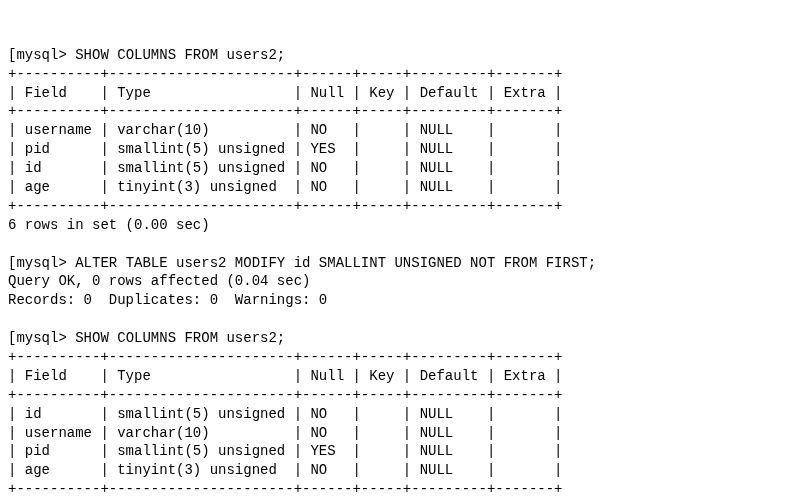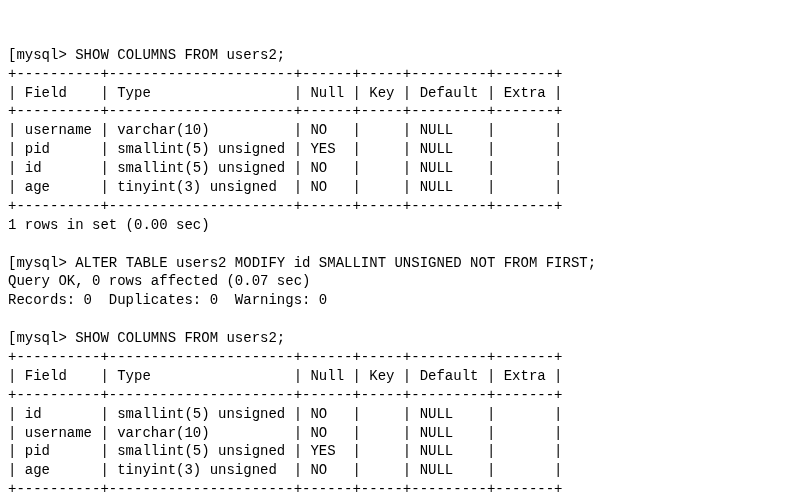--- a/index.html
+++ b/index.html
@@ -18,24 +18,24 @@
 
 <div><span>[mysql&gt; </span><span>SHOW COLUMNS FROM users2;</span>
 <span>+----------+----------------------+------+-----+---------+-------+</span>
 <span>| Field    | Type                 | Null | Key | Default | Extra |</span>
 <span>+----------+----------------------+------+-----+---------+-------+</span>
 <span>| username | varchar(10)          | NO   |     | NULL    |       |</span>
 <span>| pid      | smallint(5) unsigned | YES  |     | NULL    |       |</span>
 <span>| id       | smallint(5) unsigned | NO   |     | NULL    |       |</span>
 <span>| age      | tinyint(3) unsigned  | NO   |     | NULL    |       |</span>
 <span>+----------+----------------------+------+-----+---------+-------+</span>
-<span>1 rows in set (0.00 sec)</span>
+<span>6 rows in set (0.00 sec)</span>
 
 <span>[mysql&gt; </span><span>ALTER TABLE users2 MODIFY id SMALLINT UNSIGNED NOT FROM FIRST;</span>
-<span>Query OK, 0 rows affected (0.07 sec)</span>
+<span>Query OK, 0 rows affected (0.04 sec)</span>
 <span>Records: 0  Duplicates: 0  Warnings: 0</span>
 
 <span>[mysql&gt; </span><span>SHOW COLUMNS FROM users2;</span>
 <span>+----------+----------------------+------+-----+---------+-------+</span>
 <span>| Field    | Type                 | Null | Key | Default | Extra |</span>
 <span>+----------+----------------------+------+-----+---------+-------+</span>
 <span>| id       | smallint(5) unsigned | NO   |     | NULL    |       |</span>
 <span>| username | varchar(10)          | NO   |     | NULL    |       |</span>
 <span>| pid      | smallint(5) unsigned | YES  |     | NULL    |       |</span>
 <span>| age      | tinyint(3) unsigned  | NO   |     | NULL    |       |</span>

